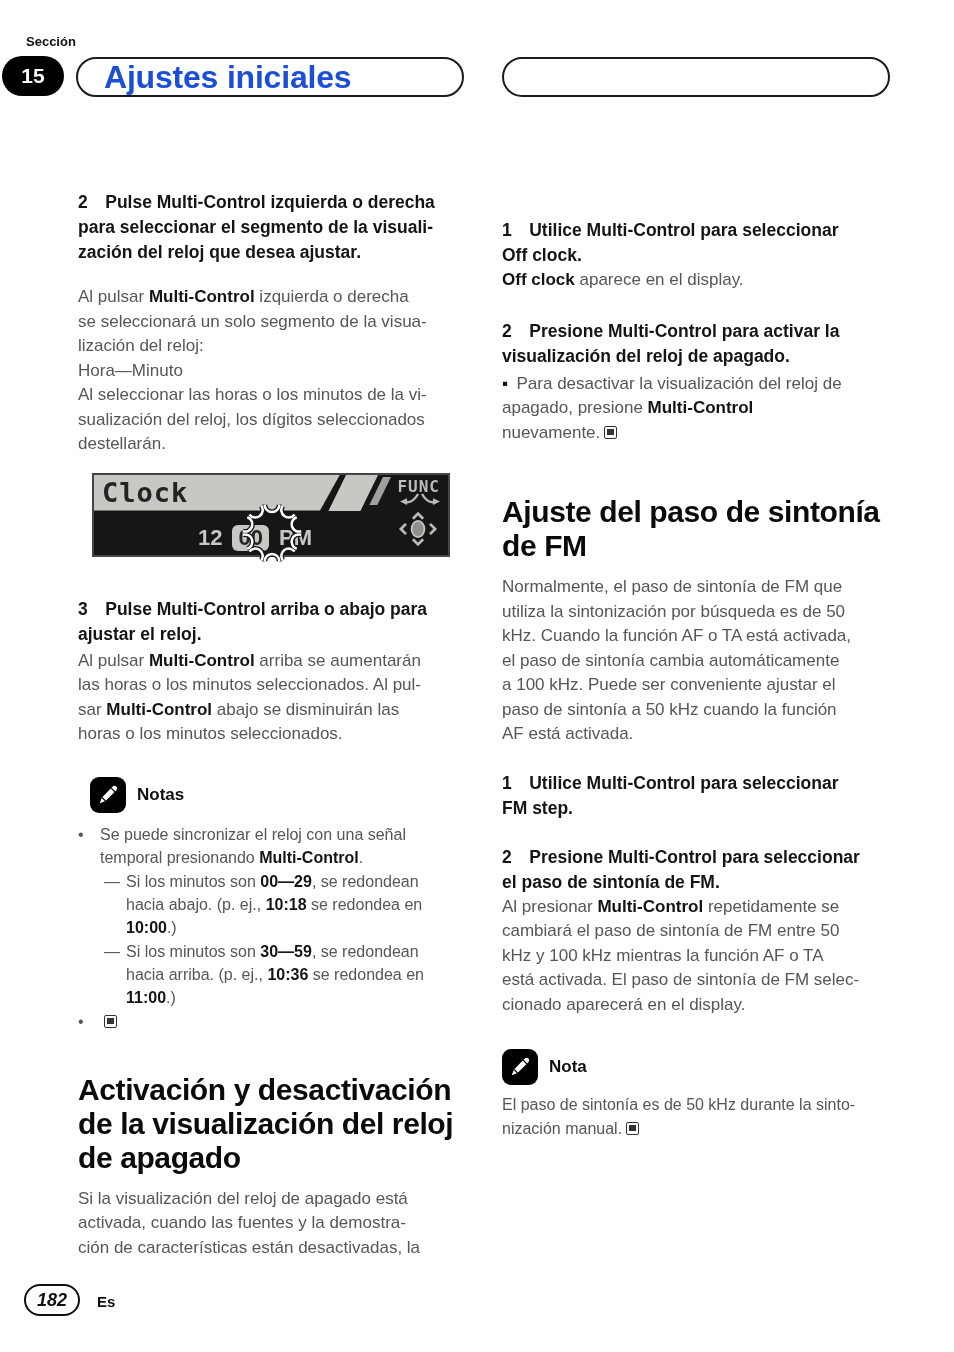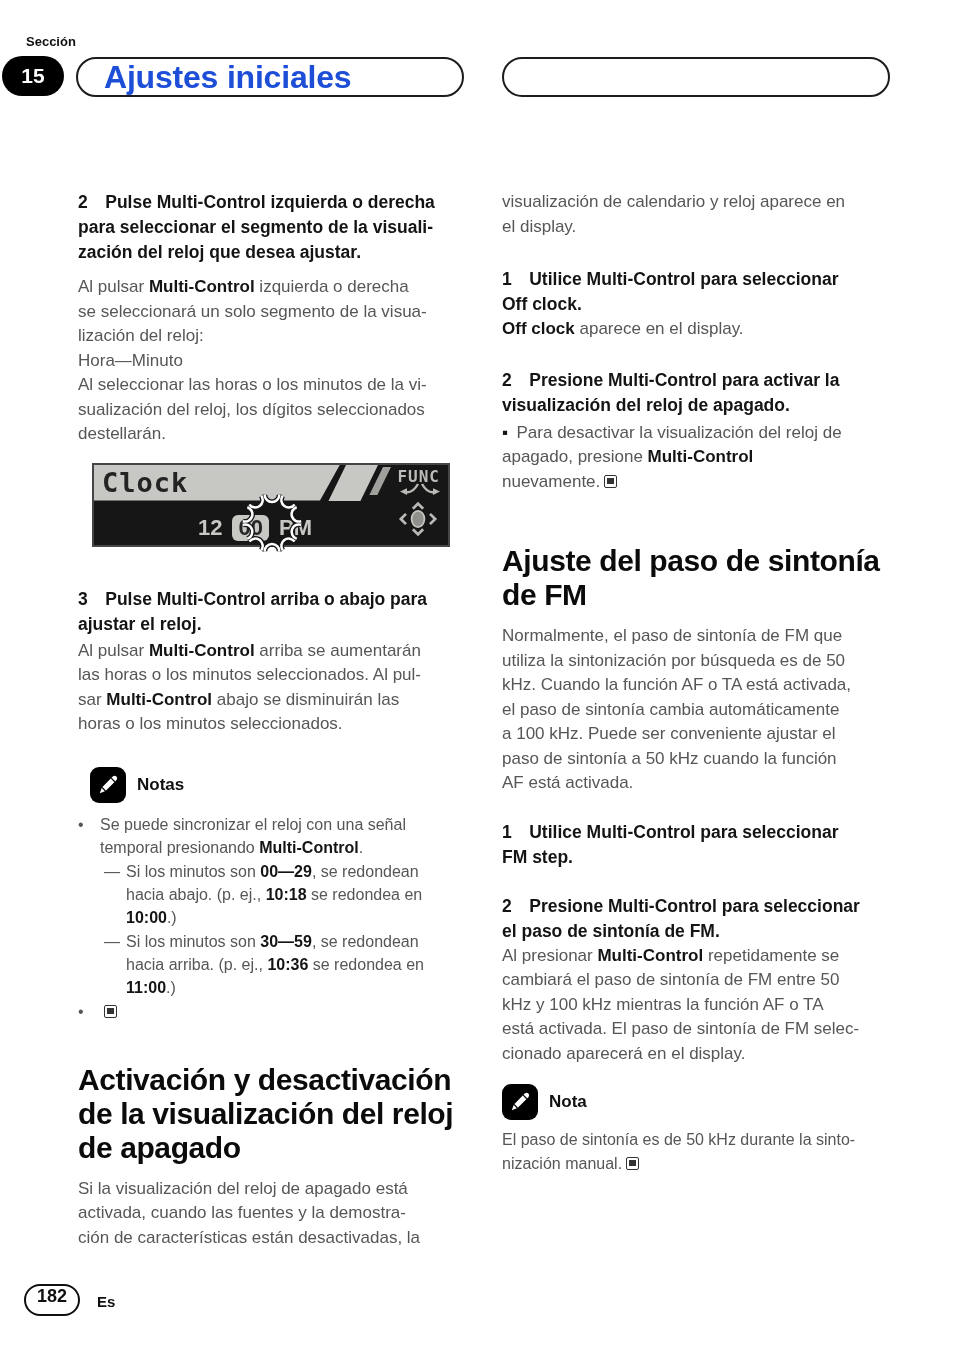--- a/index.html
+++ b/index.html
@@ -64,21 +64,21 @@
     font-weight:700;font-size:16px;color:#bcbcb8;letter-spacing:1px;}
   .func-arrows{position:absolute;right:6px;top:17px;}
   .lcd-row{position:absolute;left:104px;top:40px;height:36px;display:flex;align-items:flex-end;gap:10px;
     font-family:Liberation Sans, sans-serif;font-weight:700;font-size:22px;color:#c7c7c3;}
   .lcd-flash{background:#c7c7c3;color:#262626;border-radius:6px;padding:0 6px;}
   .burst{position:absolute;left:136px;top:16px;pointer-events:none;}
   .dpad{position:absolute;right:10px;top:36px;}
 
   
   .page-badge{position:absolute;left:24px;top:1284px;width:56px;height:32px;border:2.5px solid #101010;
-    border-radius:16px;box-sizing:border-box;display:flex;justify-content:center;}
+    border-radius:16px;box-sizing:border-box;display:flex;align-items:center;justify-content:center;font-style:italic;}
   .page-badge span{font-size:18px;font-weight:700;color:#101010;}
   .lang{position:absolute;left:97px;top:1293px;font-size:15px;font-weight:700;color:#101010;}
 </style>
 </head>
 <body>
 
 <div class="page">
 
   <div class="sec-label">Sección</div>
   <div class="sec-badge">
@@ -86,21 +86,21 @@
   </div>
   <div class="title-pill pill-left">
     <span class="title-text">Ajustes iniciales</span>
   </div>
   <div class="title-pill pill-right"></div>
 
   <div class="col col-left">
     <p class="step-h">2  Pulse Multi-Control izquierda o derecha
 para seleccionar el segmento de la visuali-
 zación del reloj que desea ajustar.</p>
-    <p class="body-p" style="margin-top:10px;"><span>Al pulsar </span><span class="b">Multi-Control</span><span> izquierda o derecha
+    <p class="body-p" style="margin-top:20px;"><span>Al pulsar </span><span class="b">Multi-Control</span><span> izquierda o derecha
 se seleccionará un solo segmento de la visua-
 lización del reloj:
 Hora—Minuto
 Al seleccionar las horas o los minutos de la vi-
 sualización del reloj, los dígitos seleccionados
 destellarán.</span></p>
 
     <div class="lcd">
       <div class="lcd-band"></div>
       <div class="lcd-slash1"></div>
@@ -199,22 +199,20 @@
 
     <h2 class="big-h" style="margin-top:40px;">Activación y desactivación
 de la visualización del reloj
 de apagado</h2>
     <p class="body-p" style="margin-top:12px;">Si la visualización del reloj de apagado está
 activada, cuando las fuentes y la demostra-
 ción de características están desactivadas, la</p>
   </div>
 
   <div class="col col-right">
-    <p class="body-p">visualización de calendario y reloj aparece en
-el display.</p>
 
     <p class="step-h" style="margin-top:28px;">1  Utilice Multi-Control para seleccionar
 Off clock.</p>
     <p class="body-p"><span class="b">Off clock</span><span> aparece en el display.</span></p>
 
     <p class="step-h" style="margin-top:26px;">2  Presione Multi-Control para activar la
 visualización del reloj de apagado.</p>
     <p class="body-p" style="margin-top:3px;"><span class="b">▪</span><span> Para desactivar la visualización del reloj de
 apagado, presione </span><span class="b">Multi-Control</span><span>
 nuevamente.</span><span class="endmark"><span class="endfill"></span></span></p>
@@ -233,21 +231,21 @@
 FM step.</p>
 
     <p class="step-h" style="margin-top:24px;">2  Presione Multi-Control para seleccionar
 el paso de sintonía de FM.</p>
     <p class="body-p"><span>Al presionar </span><span class="b">Multi-Control</span><span> repetidamente se
 cambiará el paso de sintonía de FM entre 50
 kHz y 100 kHz mientras la función AF o TA
 está activada. El paso de sintonía de FM selec-
 cionado aparecerá en el display.</span></p>
 
-    <div class="note-head" style="margin-top:18px;">
+    <div class="note-head" style="margin-top:32px;">
       <span class="note-icon">
         <svg width="22" height="22" viewBox="0 0 24 24">
           <path fill="#fff" d="M3 21 L5.4 14.6 L17.2 2.8 C18.3 1.7 20 1.7 21.1 2.8 C22.2 3.9 22.2 5.6 21.1 6.7 L9.3 18.5 Z"></path>
           <path stroke="#000" stroke-width="1.4" d="M5.4 14.6 L9.3 18.5"></path>
           <path stroke="#000" stroke-width="1.4" d="M15.5 4.5 L19.4 8.4"></path>
         </svg>
       </span>
       <span class="note-title">Nota</span>
     </div>
     <p class="body-p nota-p" style="margin-top:8px;"><span>El paso de sintonía es de 50 kHz durante la sinto-

